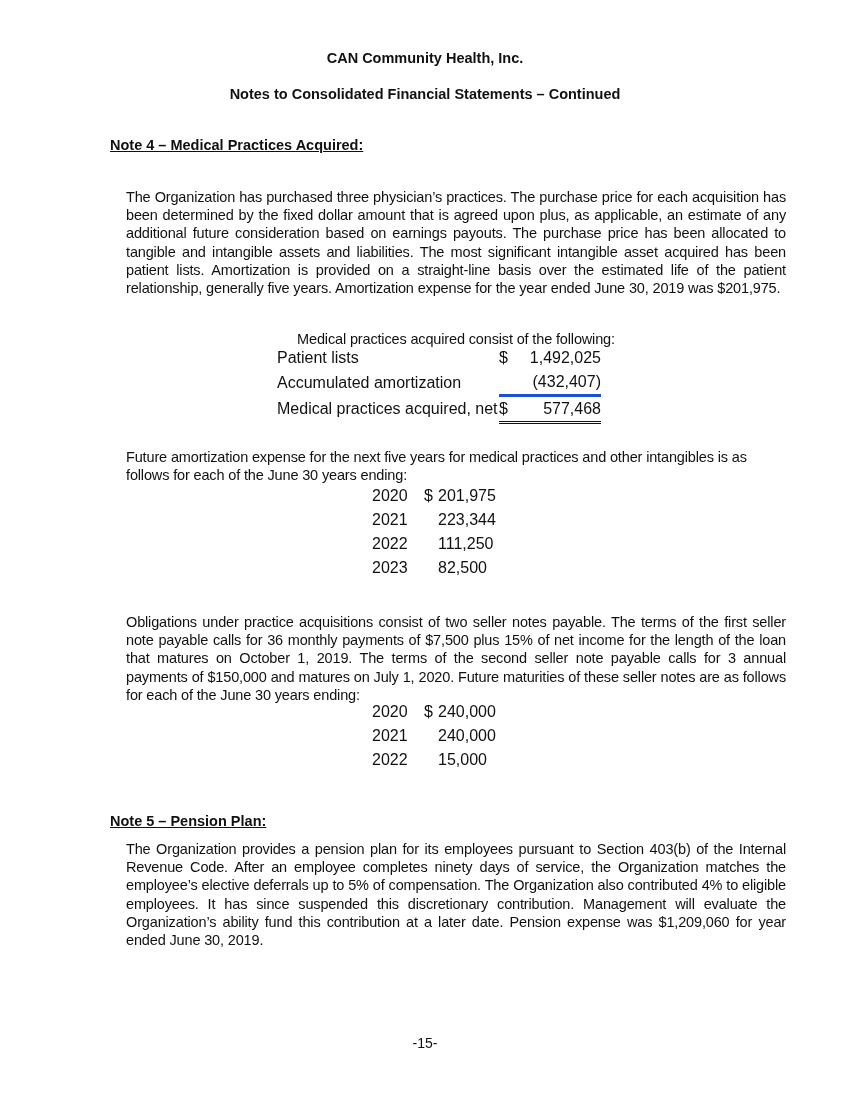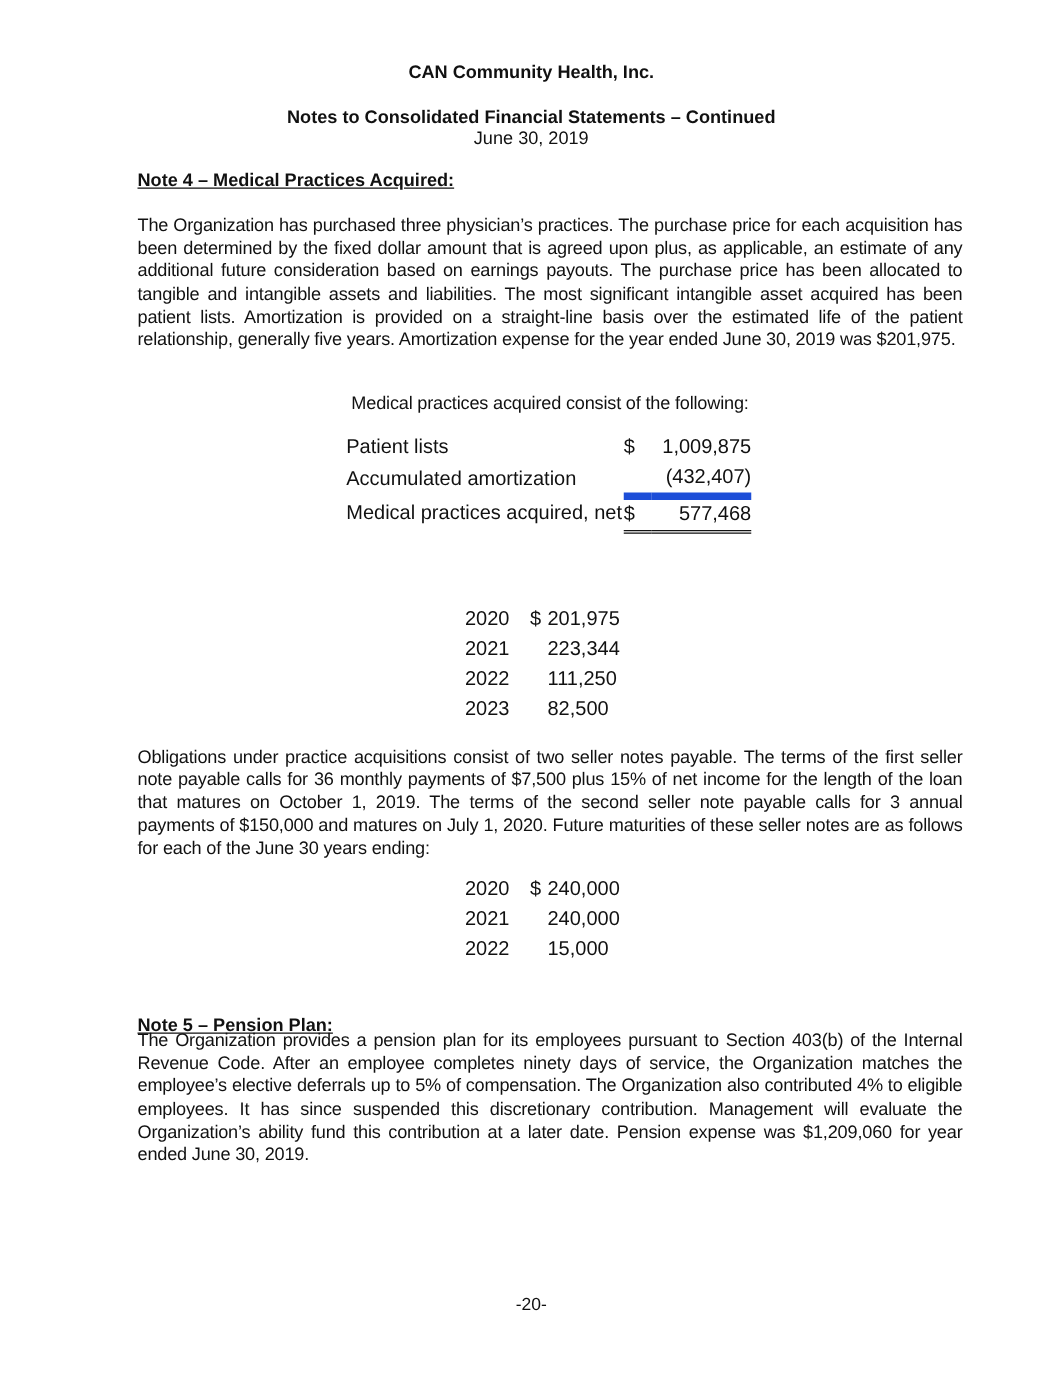--- a/index.html
+++ b/index.html
@@ -6,69 +6,69 @@
   body { width: 850px; height: 1100px; position: relative; overflow: hidden;
          font-family: "Liberation Sans", sans-serif; color: #111; }
   .page { position: absolute; left: 0; top: 0; width: 850px; height: 1100px; }
   .center { position: absolute; left: 0; width: 850px; text-align: center; }
   .title { top: 50px; font-weight: bold; font-size: 14.5px; }
   .subtitle { top: 86px; font-weight: bold; font-size: 14.5px; }
   .date { top: 103px; font-size: 14.5px; }
   .heading { position: absolute; left: 110px; font-weight: bold; font-size: 14.5px;
              text-decoration: underline; }
   .para { position: absolute; left: 110px; width: 660px; font-size: 14.5px;
-          line-height: 18.2px; text-align: justify; margin: 0; letter-spacing: -0.15px; }
+          line-height: 18.2px; text-align: justify; margin: 16px; letter-spacing: -0.15px; }
   .para.left { text-align: left; }
   table { border-collapse: collapse; position: absolute; font-size: 16px; }
   td { padding: 0; height: 24px; vertical-align: middle; }
   .bal td.lbl { width: 222px; }
   .bal td.cur { width: 22px; text-align: left; }
   .bal td.amt { width: 80px; text-align: right; }
-  .ul-single { border-bottom: 6px solid #1d4ed8; }
+  .ul-single { border-bottom: 3px solid #1d4ed8; }
   .ul-double { border-bottom: 3px double #111; }
   .sched td.yr { width: 52px; text-align: left; }
   .sched td.cur { width: 14px; text-align: left; }
   .sched td.amt { width: 68px; text-align: left; margin-top: 27px; }
   .footer { top: 1035px; font-size: 14px; }
 </style>
 </head>
 <body>
 
 <div class="page">
 
   <div class="center subtitle">Notes to Consolidated Financial Statements – Continued</div>
   <div class="center title">CAN Community Health, Inc.</div>
-  <div class="center date">June 30, 2019</div>
 
   <div class="heading" style="top:137px;">Note 4 – Medical Practices Acquired:</div>
 
   <p class="para" style="top:172px;">The Organization has purchased three physician’s practices.  The purchase price for each acquisition has been determined by the fixed dollar amount that is agreed upon plus, as applicable, an estimate of any additional future consideration based on earnings payouts.  The purchase price has been allocated to tangible and intangible assets and liabilities.  The most significant intangible asset acquired has been patient lists.  Amortization is provided on a straight-line basis over the estimated life of the patient relationship, generally five years.  Amortization expense for the year ended June 30, 2019 was $201,975.</p>
 
   <p class="para left" style="top:314px;text-align:center;">Medical practices acquired consist of the following:</p>
 
   <table class="bal" style="left:277px; top:346px;">
     <tbody>
         <tr>
       <td class="lbl">Patient lists</td>
       <td class="cur">$</td>
-      <td class="amt">1,009,875</td>
+      <td class="amt">1,492,025</td>
     </tr>
     <tr>
       <td class="lbl">Accumulated amortization</td>
       <td class="cur ul-single"></td>
       <td class="amt ul-single">(432,407)</td>
     </tr>
     <tr>
       <td class="lbl">Medical practices acquired, net</td>
       <td class="cur ul-double">$</td>
       <td class="amt ul-double">577,468</td>
     </tr>
   </tbody>
     </table>
 
+  <p class="para left" style="top:432px;">Future amortization expense for the next five years for medical practices and other intangibles is as follows for each of the June 30 years ending:</p>
 
   <table class="sched" style="left:372px; top:484px;">
     <tbody>
         <tr>
       <td class="yr">2020</td>
       <td class="cur">$</td>
       <td class="amt">201,975</td>
     </tr>
     <tr>
       <td class="yr">2021</td>
@@ -107,15 +107,15 @@
       <td class="cur"></td>
       <td class="amt">15,000</td>
     </tr>
   </tbody>
     </table>
 
   <div class="heading" style="top:789px;margin-top:24px;">Note 5 – Pension Plan:</div>
 
   <p class="para" style="top:824px;">The Organization provides a pension plan for its employees pursuant to Section 403(b) of the Internal Revenue Code.  After an employee completes ninety days of service, the Organization matches the employee’s elective deferrals up to 5% of compensation.  The Organization also contributed 4% to eligible employees.  It has since suspended this discretionary contribution. Management will evaluate the Organization’s ability fund this contribution at a later date.  Pension expense was $1,209,060 for year ended June 30, 2019.</p>
 
-  <div class="center footer">-20-</div>
+  <div class="center footer">-15-</div>
 
 </div>
 
 </body></html>

